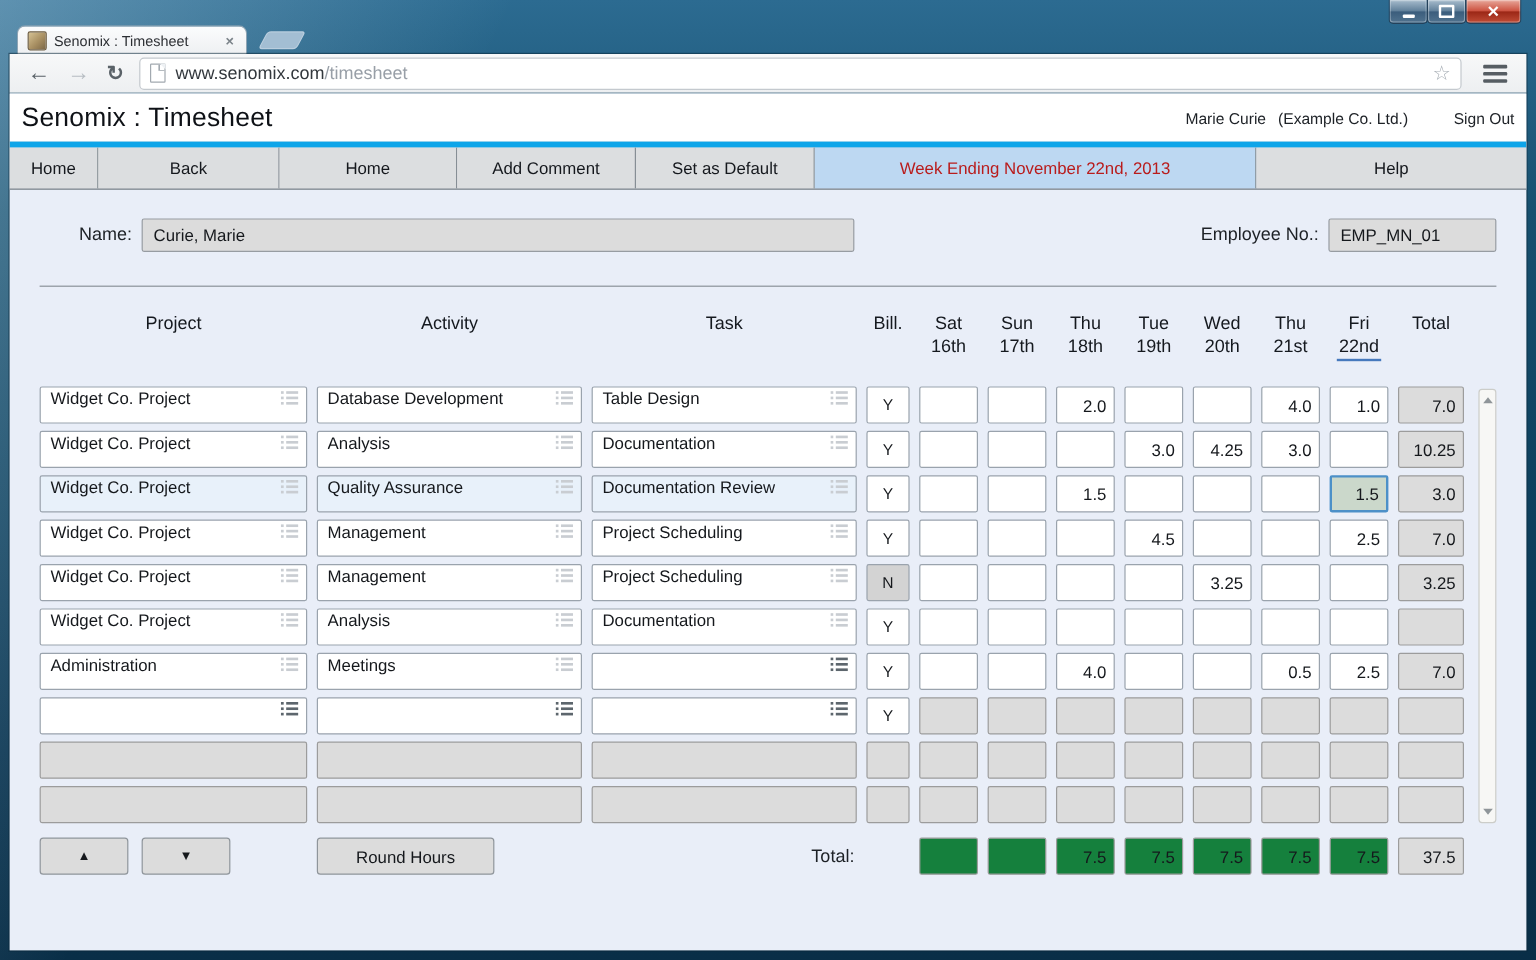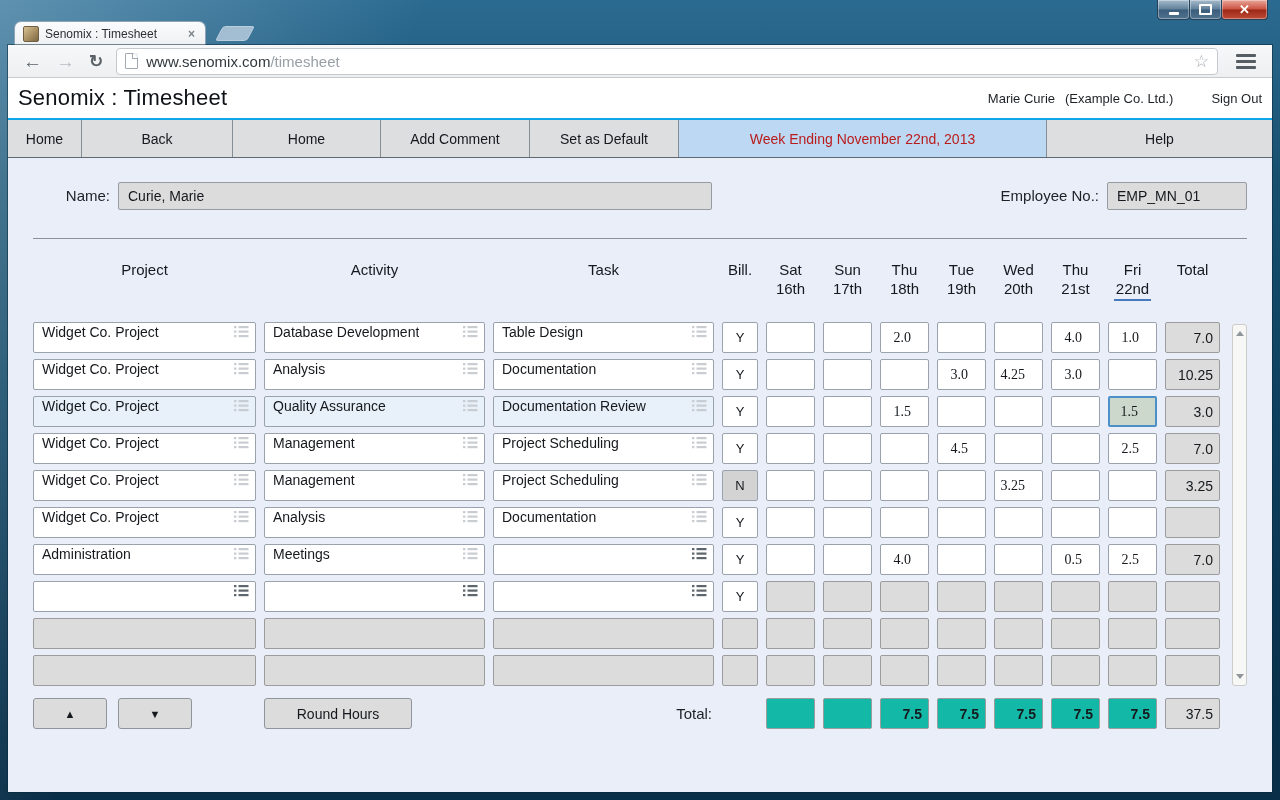--- a/index.html
+++ b/index.html
@@ -50,21 +50,21 @@
   .menu-btn span{display:block;height:3px;background:#565d63;border-radius:1px;}
   
   .page{position:relative;height:714px;background:#e9eef8;overflow:hidden;}
   .page-header{height:40px;background:#fff;display:flex;align-items:center;box-sizing:border-box;padding:0 10px;}
   .app-title{font-size:22px;color:#0e1116;letter-spacing:.2px;}
   .header-right{margin-left:auto;font-size:13px;color:#1d2126;display:flex;align-items:center;}
   .user-name{margin-right:10px;} .user-company{margin-right:38px;}
   .sign-out{color:#1d2126;}
   
   .app-toolbar{height:40px;display:flex;box-sizing:border-box;
-      border-top:2px solid #0ea5e9;border-bottom:1px solid #5d6973;background:#dcdee0;}
+      border-top:5px solid #0ea5e9;border-bottom:1px solid #5d6973;background:#dcdee0;}
   .tb-btn{box-sizing:border-box;border-right:1px solid #868e95;display:flex;align-items:center;
       justify-content:center;font-size:14px;color:#15181d;background:#dcdee0;flex:none;}
   .tb-home{width:74px;} .tb-back{width:151px;} .tb-clear{width:148px;}
   .tb-comment{width:149px;} .tb-default{width:149px;}
   .tb-save{width:150px;background:var(--save-green,#ccdccb);}
   .tb-week{width:368px;background:var(--week-blue,#bdd8f2);color:#b91c1c;}
   .tb-help{flex:1;border-right:none;}
   
   .name-row{position:absolute;top:104px;left:0;width:100%;height:30px;}
   .fld-label{position:absolute;font-size:15px;color:#1d2126;line-height:28px;}
@@ -83,34 +83,34 @@
   .day-head{display:flex;flex-direction:column;align-items:center;}
   .current-date{border-bottom:2px solid var(--current-underline,#4679bd);padding:0 2px 1px 2px;}
   .grid-rows{top:244px;grid-auto-rows:31px;row-gap:6px;}
   .cell{box-sizing:border-box;height:31px;border:1px solid #9aa3ad;border-radius:2px;background:#fff;
       display:flex;align-items:center;font-size:14px;color:#15181c;overflow:hidden;}
   .text-cell{padding:0 6px 12px 8px;justify-content:space-between;}
   .gray-cell{background:#dcdcdc;border-color:#9c9c9c;}
   .tinted{background:#e8f1fa;}
   .bill-cell{justify-content:center;font-size:13px;}
   .bill-n{background:#d3d3d3;}
-  .day-cell{justify-content:flex-end;padding-right:17px;font-family:Liberation Serif, serif;}
+  .day-cell{justify-content:flex-end;padding-right:6px;}
   .day-cell.focused{border:2px solid var(--focus-border,#4c90c8);background:var(--focus-green,#cbd8cb);}
   .total-cell{background:#dcdcdc;border-color:#9c9c9c;justify-content:flex-end;padding-right:6px;}
   .cell-text{white-space:nowrap;overflow:hidden;}
   .list-icon{flex:none;margin-left:6px;}
   
   .grid-foot{top:620px;grid-auto-rows:31px;}
   .foot-btns{display:flex;gap:11px;}
   .btn{box-sizing:border-box;height:31px;background:#dcdcdc;border:1px solid #8f959b;border-radius:3px;
       display:flex;align-items:center;justify-content:center;font-size:14px;color:#15181c;}
   .btn-arrow{width:74px;font-size:11px;}
   .btn-round{width:148px;margin-top:0;}
   .total-label{font-size:15px;color:#1d2126;display:flex;align-items:center;justify-content:flex-end;padding-right:2px;}
-  .foot-gray{background:#14b8a6;font-weight:bold;}
+  .foot-gray{background:#15803d;}
   
   .vscroll{position:absolute;left:1224px;top:246px;width:15px;height:362px;box-sizing:border-box;
       background:#f7f7f5;border:1px solid #cccdc9;border-radius:3px;}
   .vs-up,.vs-down{position:absolute;left:3px;width:0;height:0;border-left:4px solid transparent;border-right:4px solid transparent;}
   .vs-up{top:6px;border-bottom:5px solid #8f9599;}
   .vs-down{bottom:6px;border-top:5px solid #8f9599;}
 </style>
 </head>
 <body>
 

